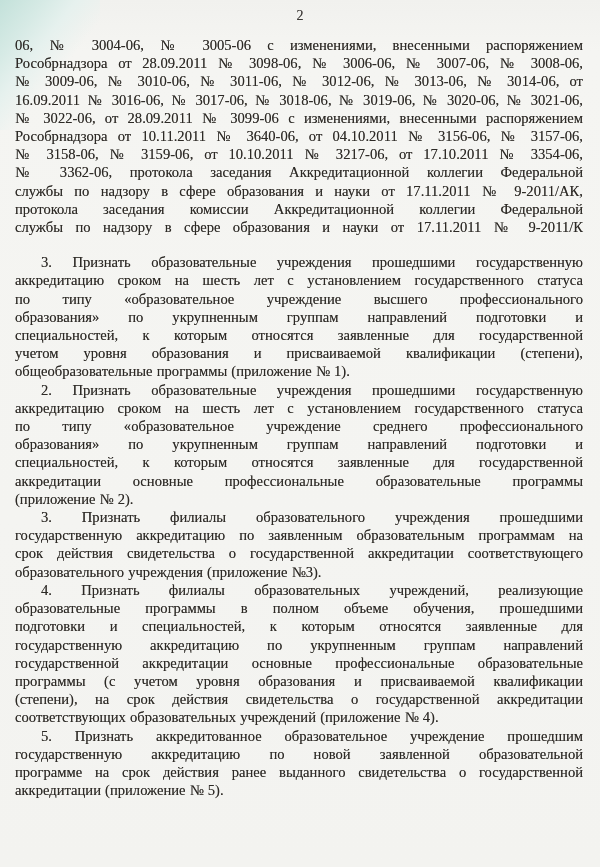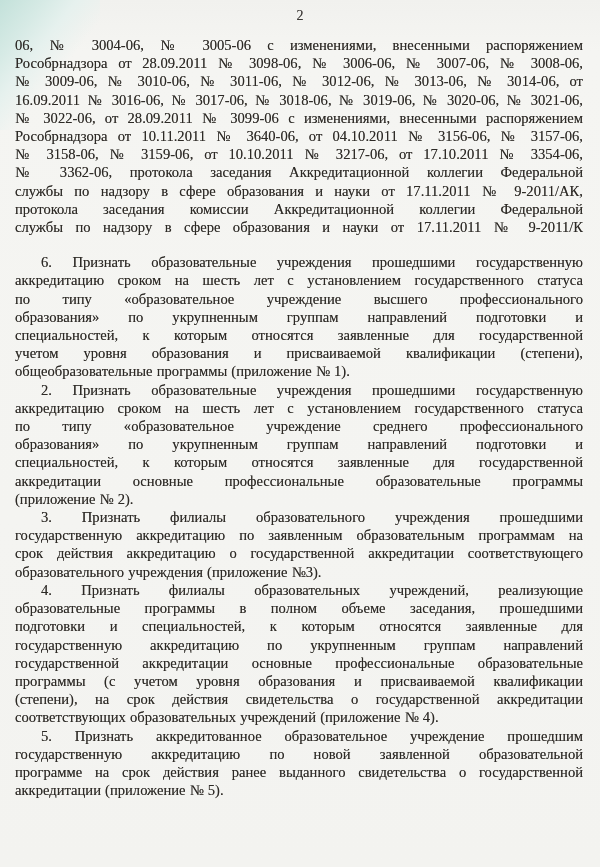--- a/index.html
+++ b/index.html
@@ -78,46 +78,46 @@
         <div class="ln">16.09.2011 № 3016-06, № 3017-06, № 3018-06, № 3019-06, № 3020-06, № 3021-06,</div>
         <div class="ln">№ 3022-06, от 28.09.2011 № 3099-06 с изменениями, внесенными распоряжением</div>
         <div class="ln">Рособрнадзора от 10.11.2011 № 3640-06, от 04.10.2011 № 3156-06, № 3157-06,</div>
         <div class="ln">№ 3158-06, № 3159-06, от 10.10.2011 № 3217-06, от 17.10.2011 № 3354-06,</div>
         <div class="ln">№ 3362-06, протокола заседания Аккредитационной коллегии Федеральной</div>
         <div class="ln">службы по надзору в сфере образования и науки от 17.11.2011 № 9-2011/АК,</div>
         <div class="ln">протокола заседания комиссии Аккредитационной коллегии Федеральной</div>
         <div class="ln">службы по надзору в сфере образования и науки от 17.11.2011 № 9-2011/К</div>
       </div>
       <div class="block gap">
-        <div class="ln indent">6. Признать образовательные учреждения прошедшими государственную</div>
+        <div class="ln indent">3. Признать образовательные учреждения прошедшими государственную</div>
         <div class="ln">аккредитацию сроком на шесть лет с установлением государственного статуса</div>
         <div class="ln">по типу «образовательное учреждение высшего профессионального</div>
         <div class="ln">образования» по укрупненным группам направлений подготовки и</div>
         <div class="ln">специальностей, к которым относятся заявленные для государственной</div>
         <div class="ln">учетом уровня образования и присваиваемой квалификации (степени),</div>
         <div class="ln left">общеобразовательные программы (приложение № 1).</div>
       </div>
       <div class="block">
         <div class="ln indent">2. Признать образовательные учреждения прошедшими государственную</div>
         <div class="ln">аккредитацию сроком на шесть лет с установлением государственного статуса</div>
         <div class="ln">по типу «образовательное учреждение среднего профессионального</div>
         <div class="ln">образования» по укрупненным группам направлений подготовки и</div>
         <div class="ln">специальностей, к которым относятся заявленные для государственной</div>
         <div class="ln">аккредитации основные профессиональные образовательные программы</div>
         <div class="ln left">(приложение № 2).</div>
       </div>
       <div class="block">
         <div class="ln indent">3. Признать филиалы образовательного учреждения прошедшими</div>
         <div class="ln">государственную аккредитацию по заявленным образовательным программам на</div>
-        <div class="ln">срок действия аккредитацию о государственной аккредитации соответствующего</div>
+        <div class="ln">срок действия свидетельства о государственной аккредитации соответствующего</div>
         <div class="ln left">образовательного учреждения (приложение №3).</div>
       </div>
       <div class="block">
         <div class="ln indent">4. Признать филиалы образовательных учреждений, реализующие</div>
-        <div class="ln">образовательные программы в полном объеме заседания, прошедшими</div>
+        <div class="ln">образовательные программы в полном объеме обучения, прошедшими</div>
         <div class="ln">подготовки и специальностей, к которым относятся заявленные для</div>
         <div class="ln">государственную аккредитацию по укрупненным группам направлений</div>
         <div class="ln">государственной аккредитации основные профессиональные образовательные</div>
         <div class="ln">программы (с учетом уровня образования и присваиваемой квалификации</div>
         <div class="ln">(степени), на срок действия свидетельства о государственной аккредитации</div>
         <div class="ln left">соответствующих образовательных учреждений (приложение № 4).</div>
       </div>
       <div class="block">
         <div class="ln indent">5. Признать аккредитованное образовательное учреждение прошедшим</div>
         <div class="ln">государственную аккредитацию по новой заявленной образовательной</div>

